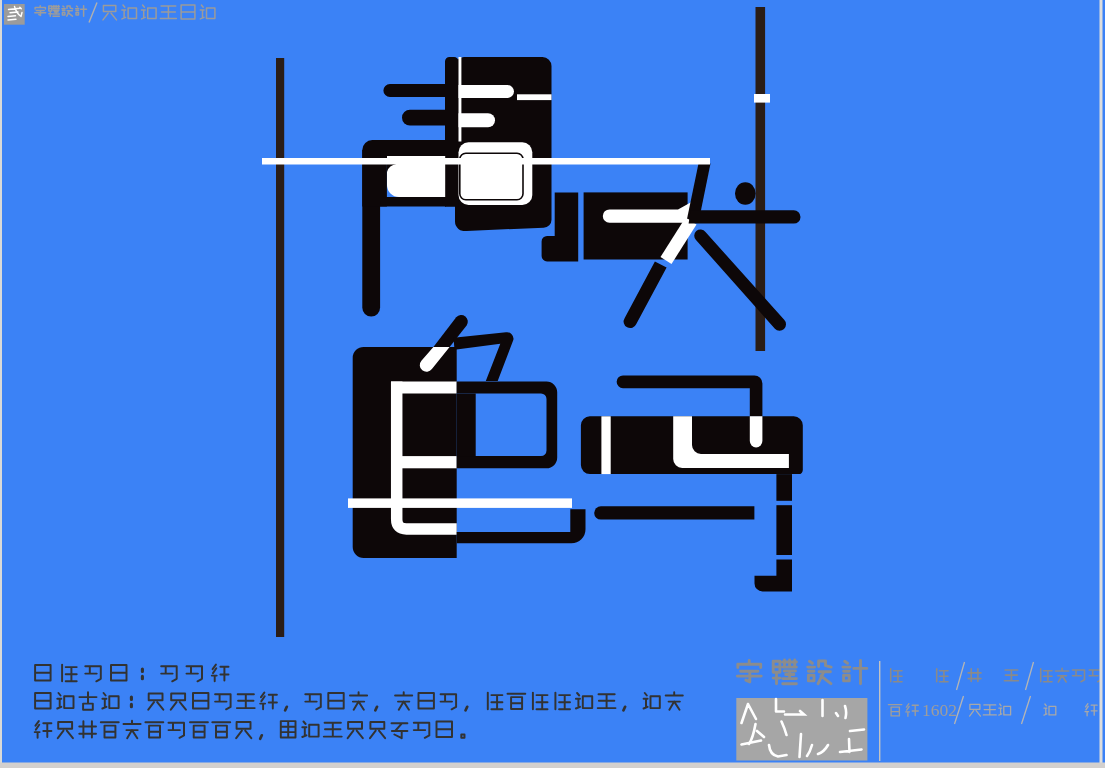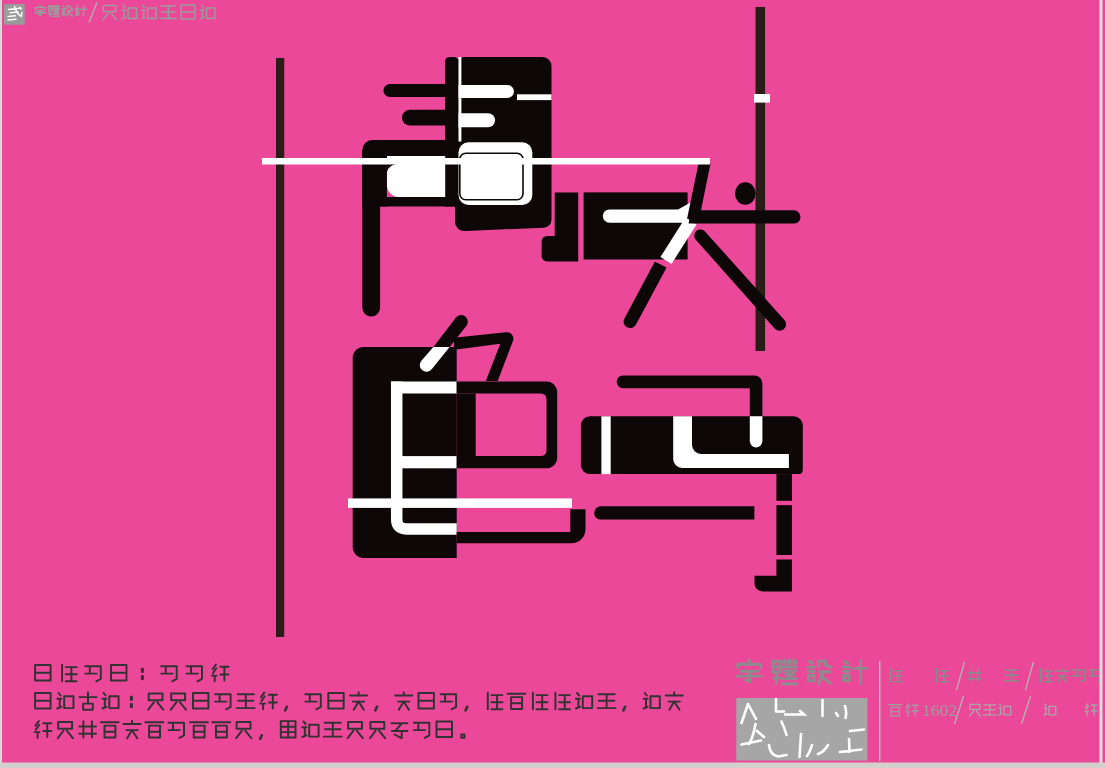--- a/index.html
+++ b/index.html
@@ -1,16 +1,16 @@
 <!DOCTYPE html>
 <html><head>
 <meta charset="utf-8">
 <style>
 html,body{margin:0;padding:0;background:#ffffff;font-family:"Liberation Sans",sans-serif;}
-#page{position:relative;width:1105px;height:768px;background:#ec4899;overflow:hidden;}
+#page{position:relative;width:1105px;height:768px;background:#3b82f6;overflow:hidden;}
 </style>
 </head>
 <body>
 
 <div id="page">
 <svg width="1105" height="768" viewBox="0 0 1105 768">
 
 <rect x="276" y="58" width="8.2" height="579" fill="#2a1d17"></rect>
 
 <rect x="755.5" y="7" width="9.6" height="344" fill="#2a1d17"></rect>

